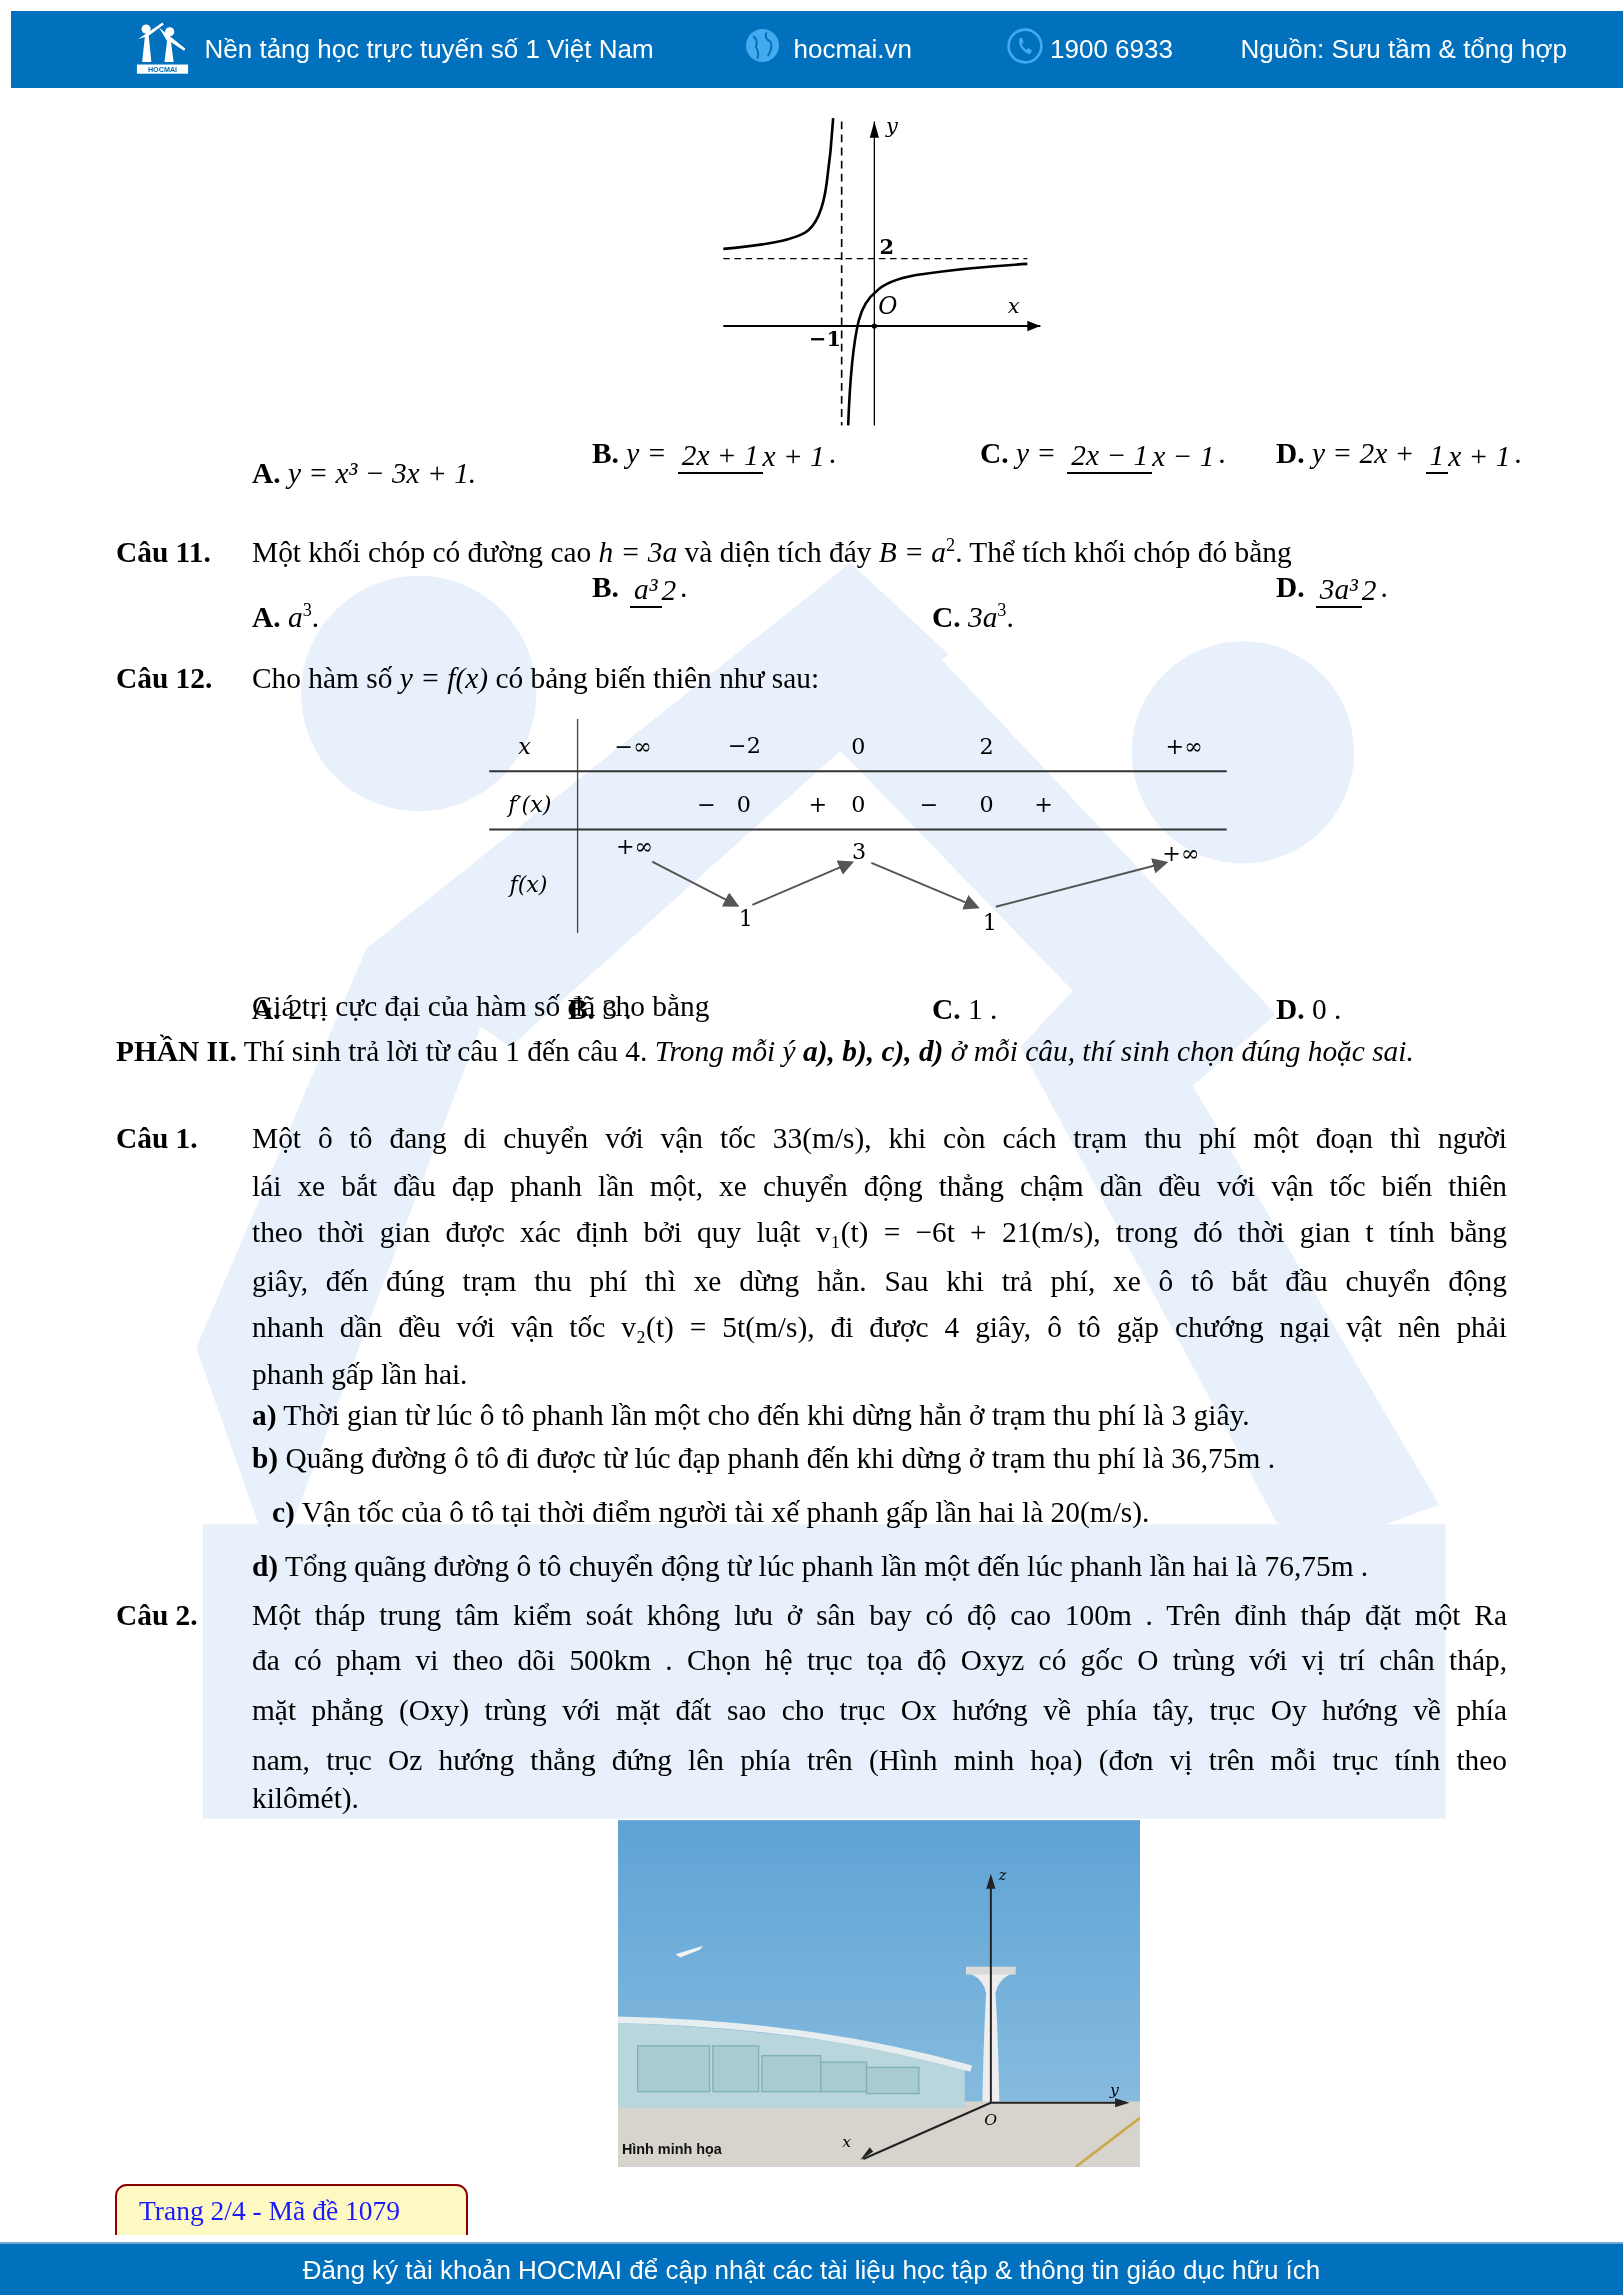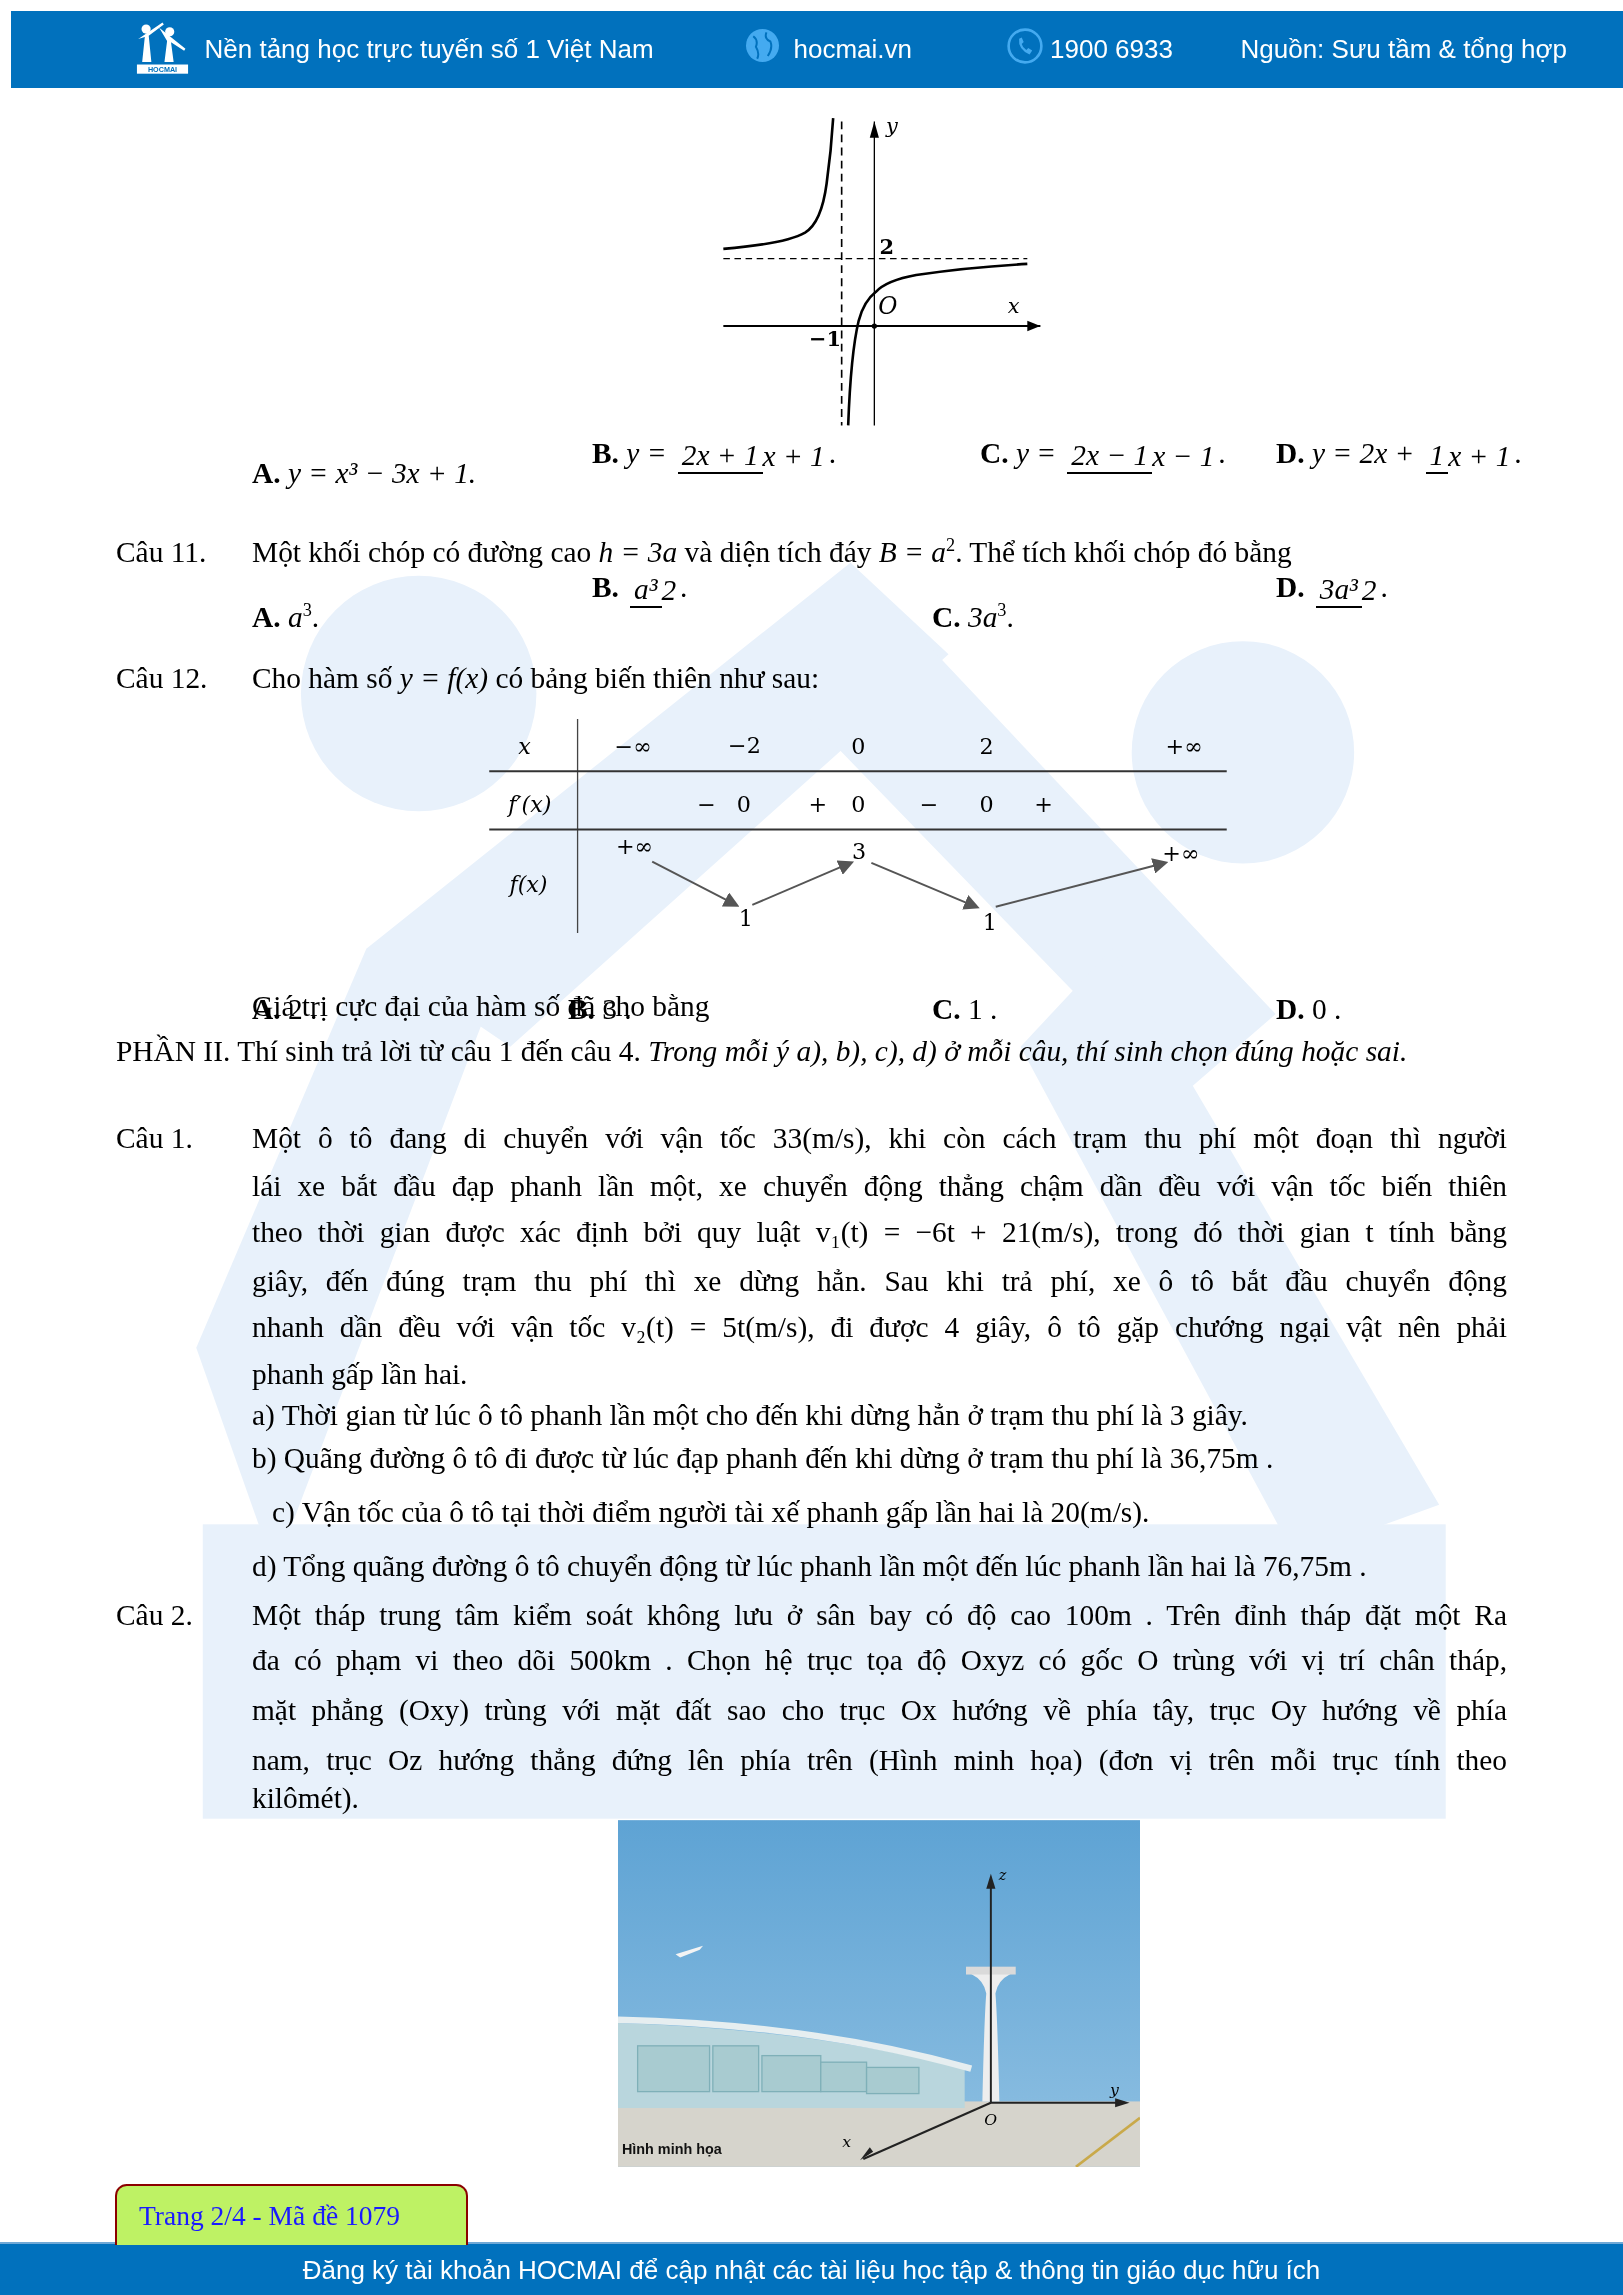--- a/index.html
+++ b/index.html
@@ -18,27 +18,27 @@
   .topbar .item { position: absolute; top: 0; height: 77px; display: flex; align-items: center; }
   .topbar .ico { display: inline-block; margin-right: 13px; }
   
   .footbar {
     position: absolute; left: 0; top: 2242px; width: 1623px; height: 53px;
     background: #0171bd; border-top: 2.6px solid #6fa8d6; z-index: 2;
     color: #fff; font-family: "Liberation Sans", sans-serif; font-size: 26px;
     display: flex; align-items: center; justify-content: center;
   }
   .pagebox {
-    position: absolute; left: 115px; top: 2184px; width: 353px; height: 61px;
+    position: absolute; left: 115px; top: 2184px; width: 353px; height: 51px;
     border: 2px solid #8b0000; border-bottom: none; border-radius: 11.8px 11.8px 0 0; z-index: 3;
-    background: #bef264; color: #1a1aff; font-size: 27.5px; font-family: "Liberation Serif", serif;
+    background: #fef9c3; color: #1a1aff; font-size: 27.5px; font-family: "Liberation Serif", serif;
     display: flex; align-items: center; padding-left: 22px; box-sizing: border-box;
   }
   .txt { position: absolute; font-size: 29.4px; line-height: 37px; white-space: nowrap; z-index: 1; }
-  .b { font-weight: normal; }
+  .b { font-weight: bold; }
   .i { font-style: italic; }
   .lbl { font-weight: bold; }
   .frac { display: inline-flex; flex-direction: row; align-items: center; vertical-align: middle; margin: 0 3.9px; }
   .frac .num { border-bottom: 2px solid #000; padding: 0 3.9px; line-height: 34px; }
   .frac .den { line-height: 34px; }
   .just { white-space: normal; text-align: justify; text-align-last: justify; }
   sup { font-size: 18.3px; }
 </style>
 </head>
 <body>

